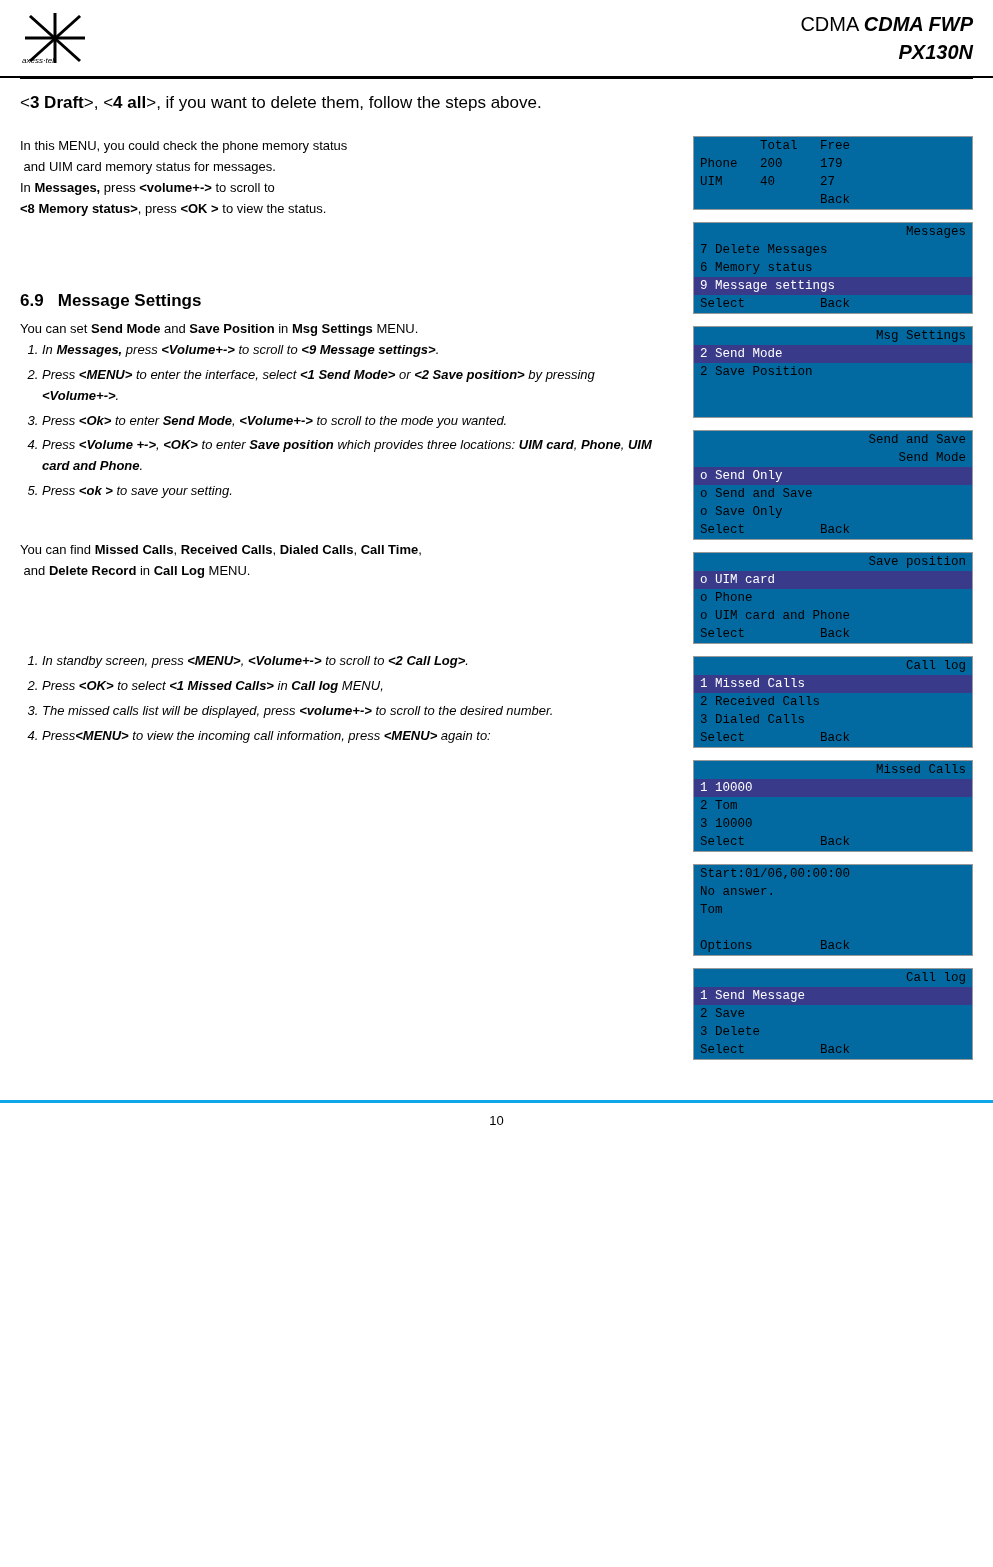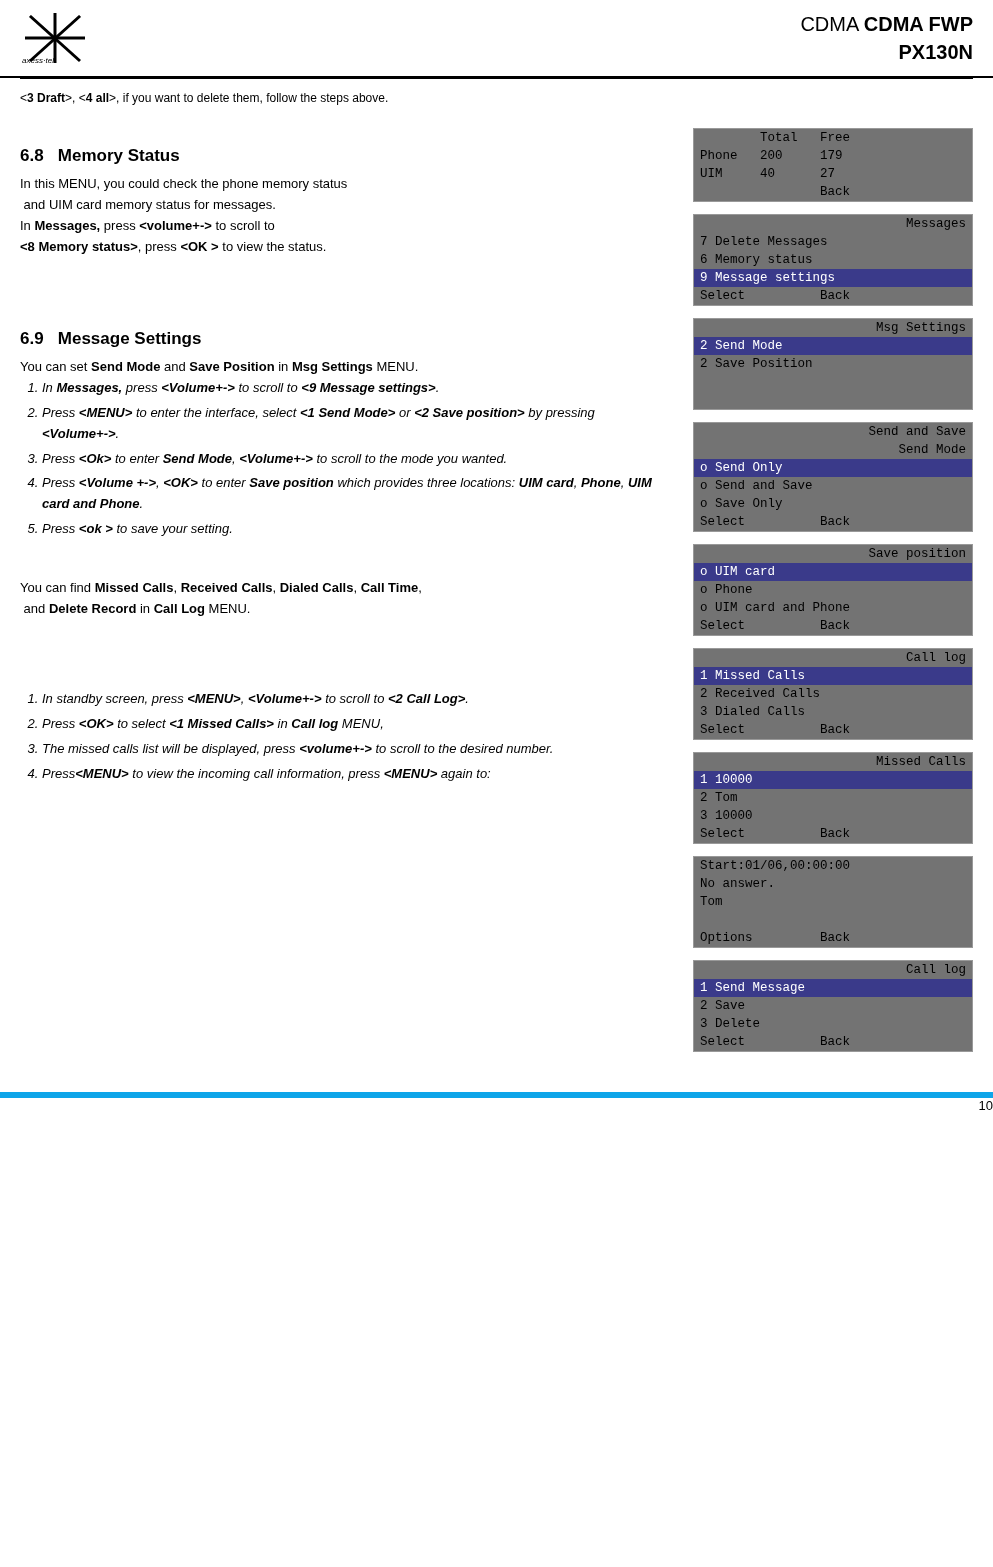--- a/index.html
+++ b/index.html
@@ -27,21 +27,21 @@
     .logo-svg {
       width: 70px;
       height: 55px;
     }
     .header-title {
       margin-left: auto;
       text-align: right;
       font-size: 20px;
       line-height: 1.4;
     }
-    .header-title .bold { font-weight: bold; }
+    .header-title .bold { font-weight: bold; font-style: italic; }
 
     
     .main {
       display: flex;
       padding: 20px;
       gap: 20px;
     }
     .left-col {
       flex: 1;
       padding-right: 10px;
@@ -77,51 +77,52 @@
     .body-text ol {
       margin-left: 22px;
     }
     .body-text ol li {
       margin-bottom: 4px;
       font-style: italic;
     }
 
     
     .intro-text {
-      font-size: 12px;
+      font-size: 17px;
       line-height: 1.6;
       padding: 10px 24px 0 20px;
     }
 
     
     .phone-screen {
       border: 1px solid #999;
       font-family: 'Courier New', Courier, monospace;
       font-size: 12.5px;
-      background: #737373;
+      background: #0369a1;
       width: 100%;
     }
     .phone-screen .screen-row {
       padding: 2px 6px;
       white-space: pre;
     }
     .phone-screen .screen-row.highlighted {
       background: #3a3a8a;
       color: #fff;
     }
     .phone-screen .screen-row.header-row {
       text-align: right;
       font-weight: normal;
     }
 
     
     .page-footer {
-      text-align: right;
+      text-align: center;
+      padding: 10px;
       font-size: 13px;
-      border-top: 6px solid #0ea5e9;
+      border-top: 3px solid #0ea5e9;
       margin-top: 20px;
     }
 
     .divider-line {
       border: none;
       border-top: 1.5px solid #000;
       margin: 0 20px;
     }
   </style>
 </head>
@@ -150,21 +151,20 @@
 
 <div class="intro-text">
   <span>&lt;<b>3 Draft</b>&gt;, &lt;<b>4 all</b>&gt;, if you want to delete them, follow the steps above.</span>
 </div>
 
 <div class="main">
 
   <div class="left-col">
 
     
-    <div class="section-heading">6.8&nbsp;&nbsp;&nbsp;Memory Status</div>
     <div class="body-text">
       In this MENU, you could check the phone memory status<br>
       &nbsp;and UIM card memory status for messages.<br>
       In <b>Messages,</b> press <b>&lt;volume+-&gt;</b> to scroll to<br>
       <b>&lt;8 Memory status&gt;</b>, press <b>&lt;OK &gt;</b> to view the status.
     </div>
 
     <br><br><br>
 
     

